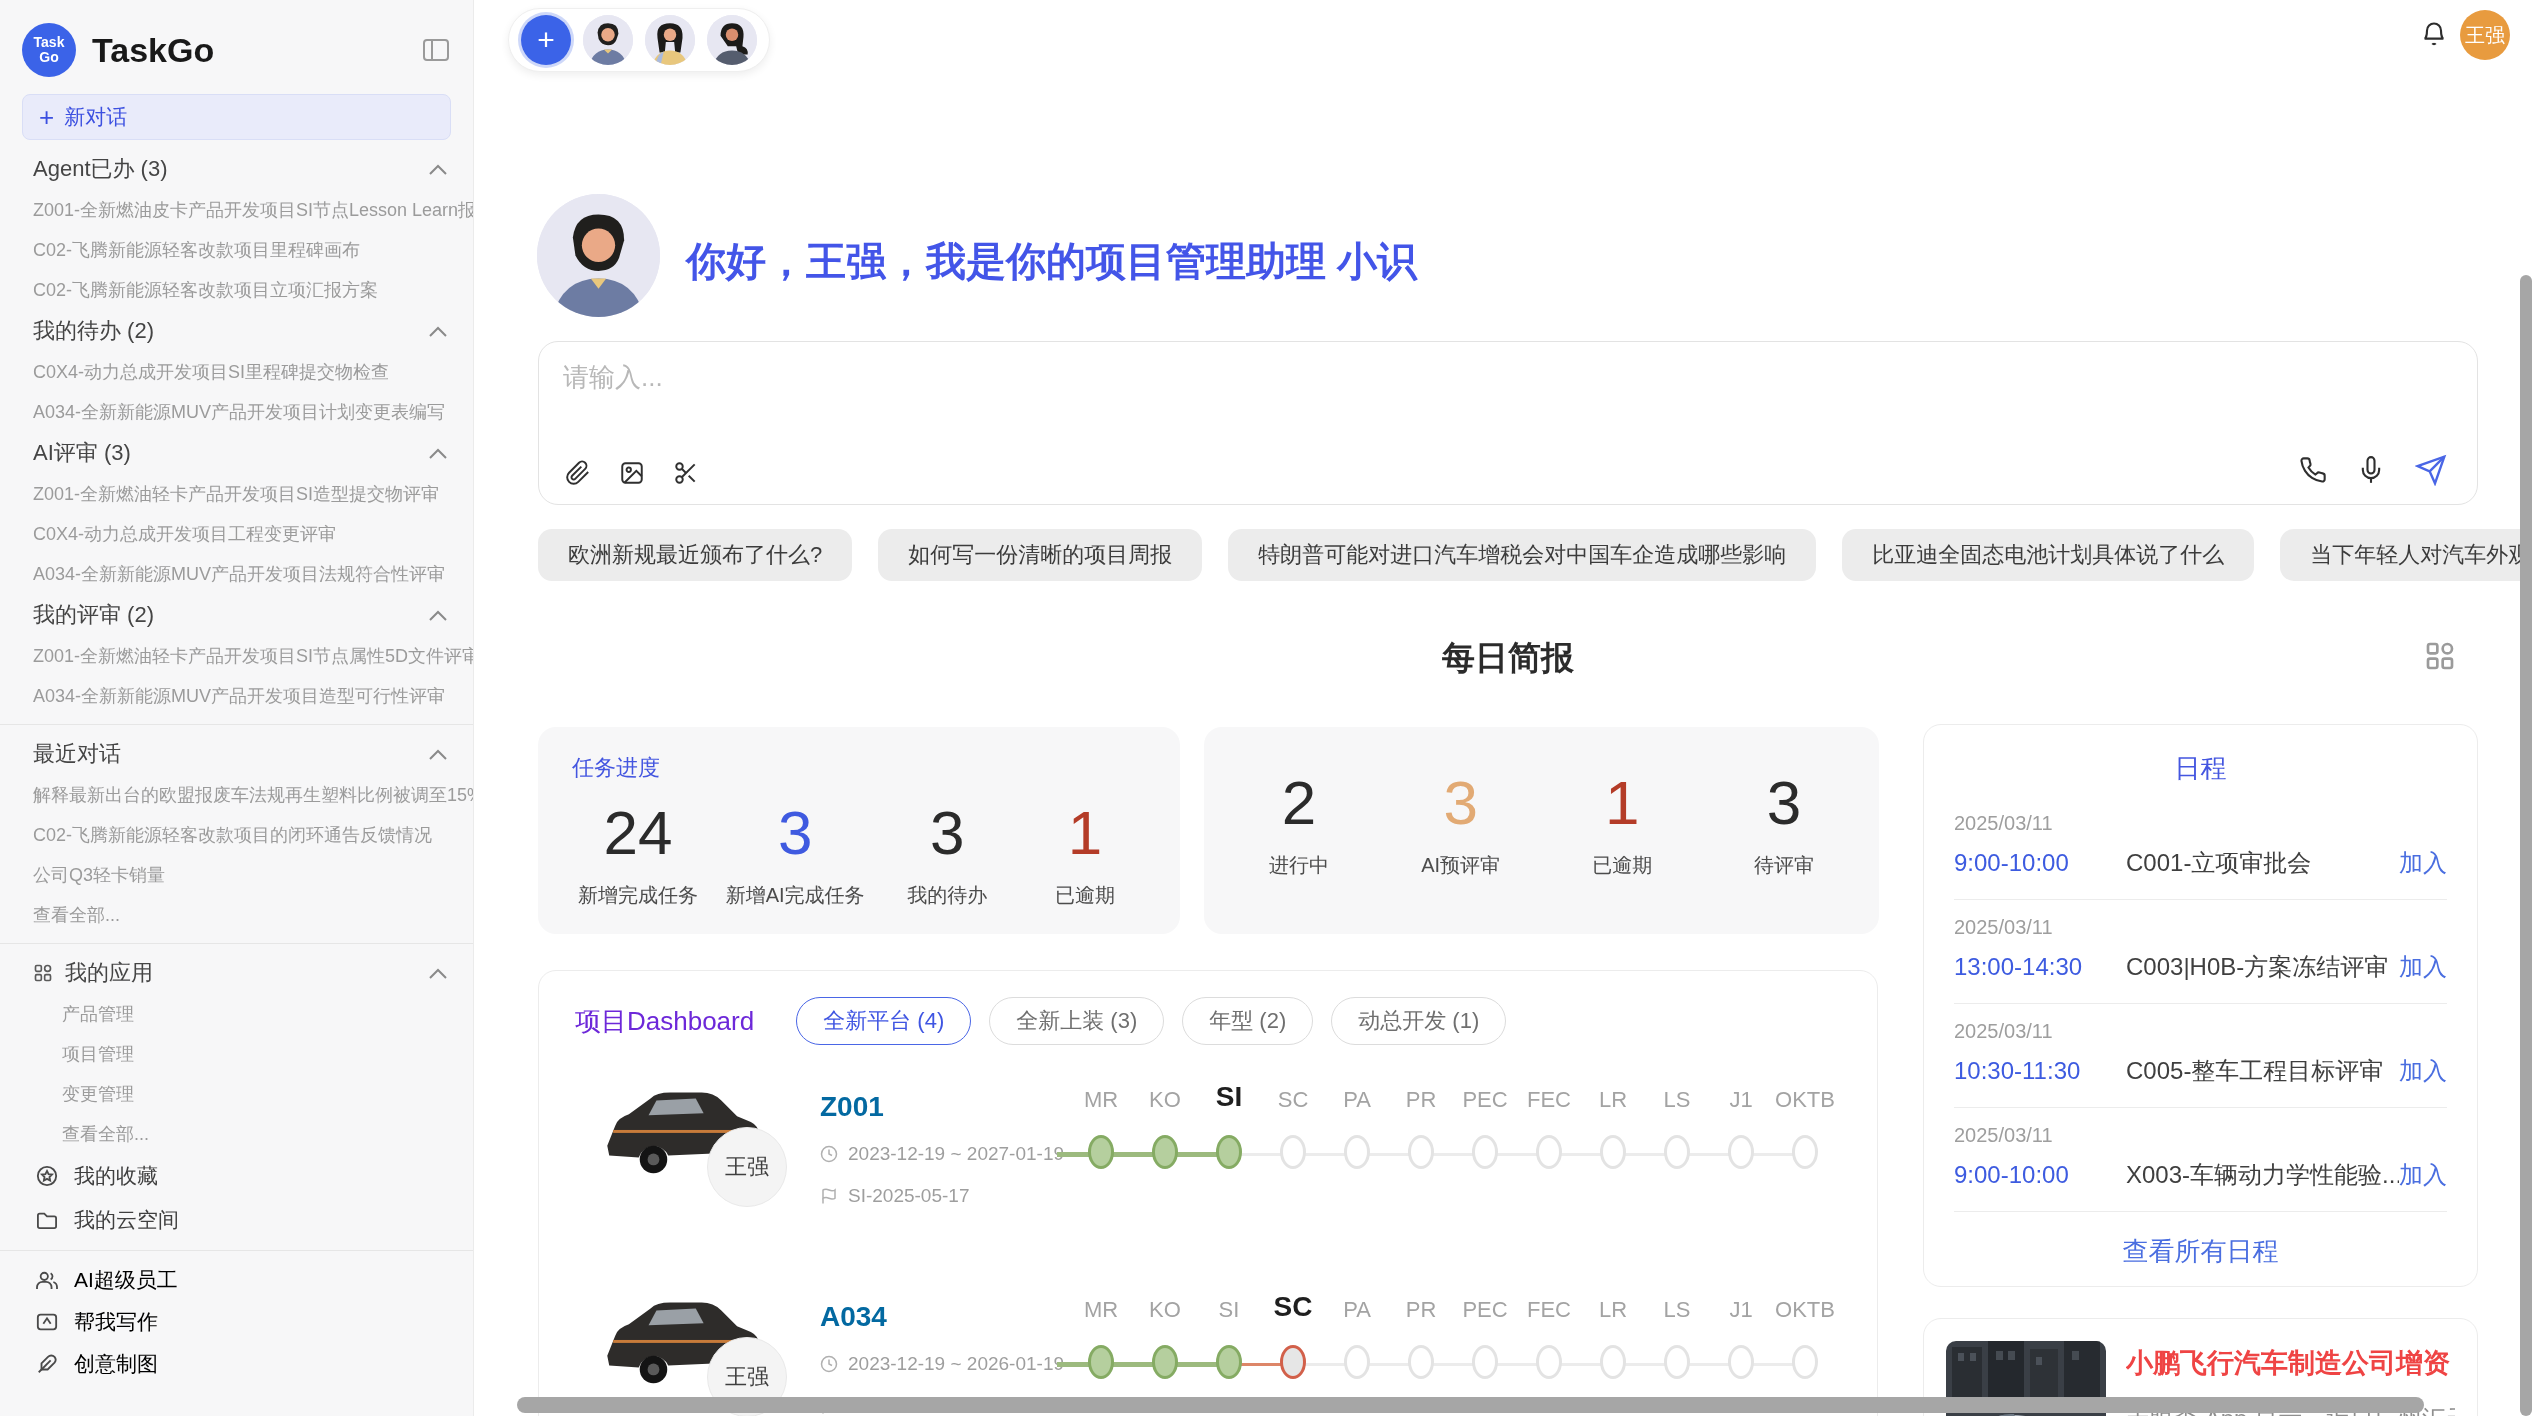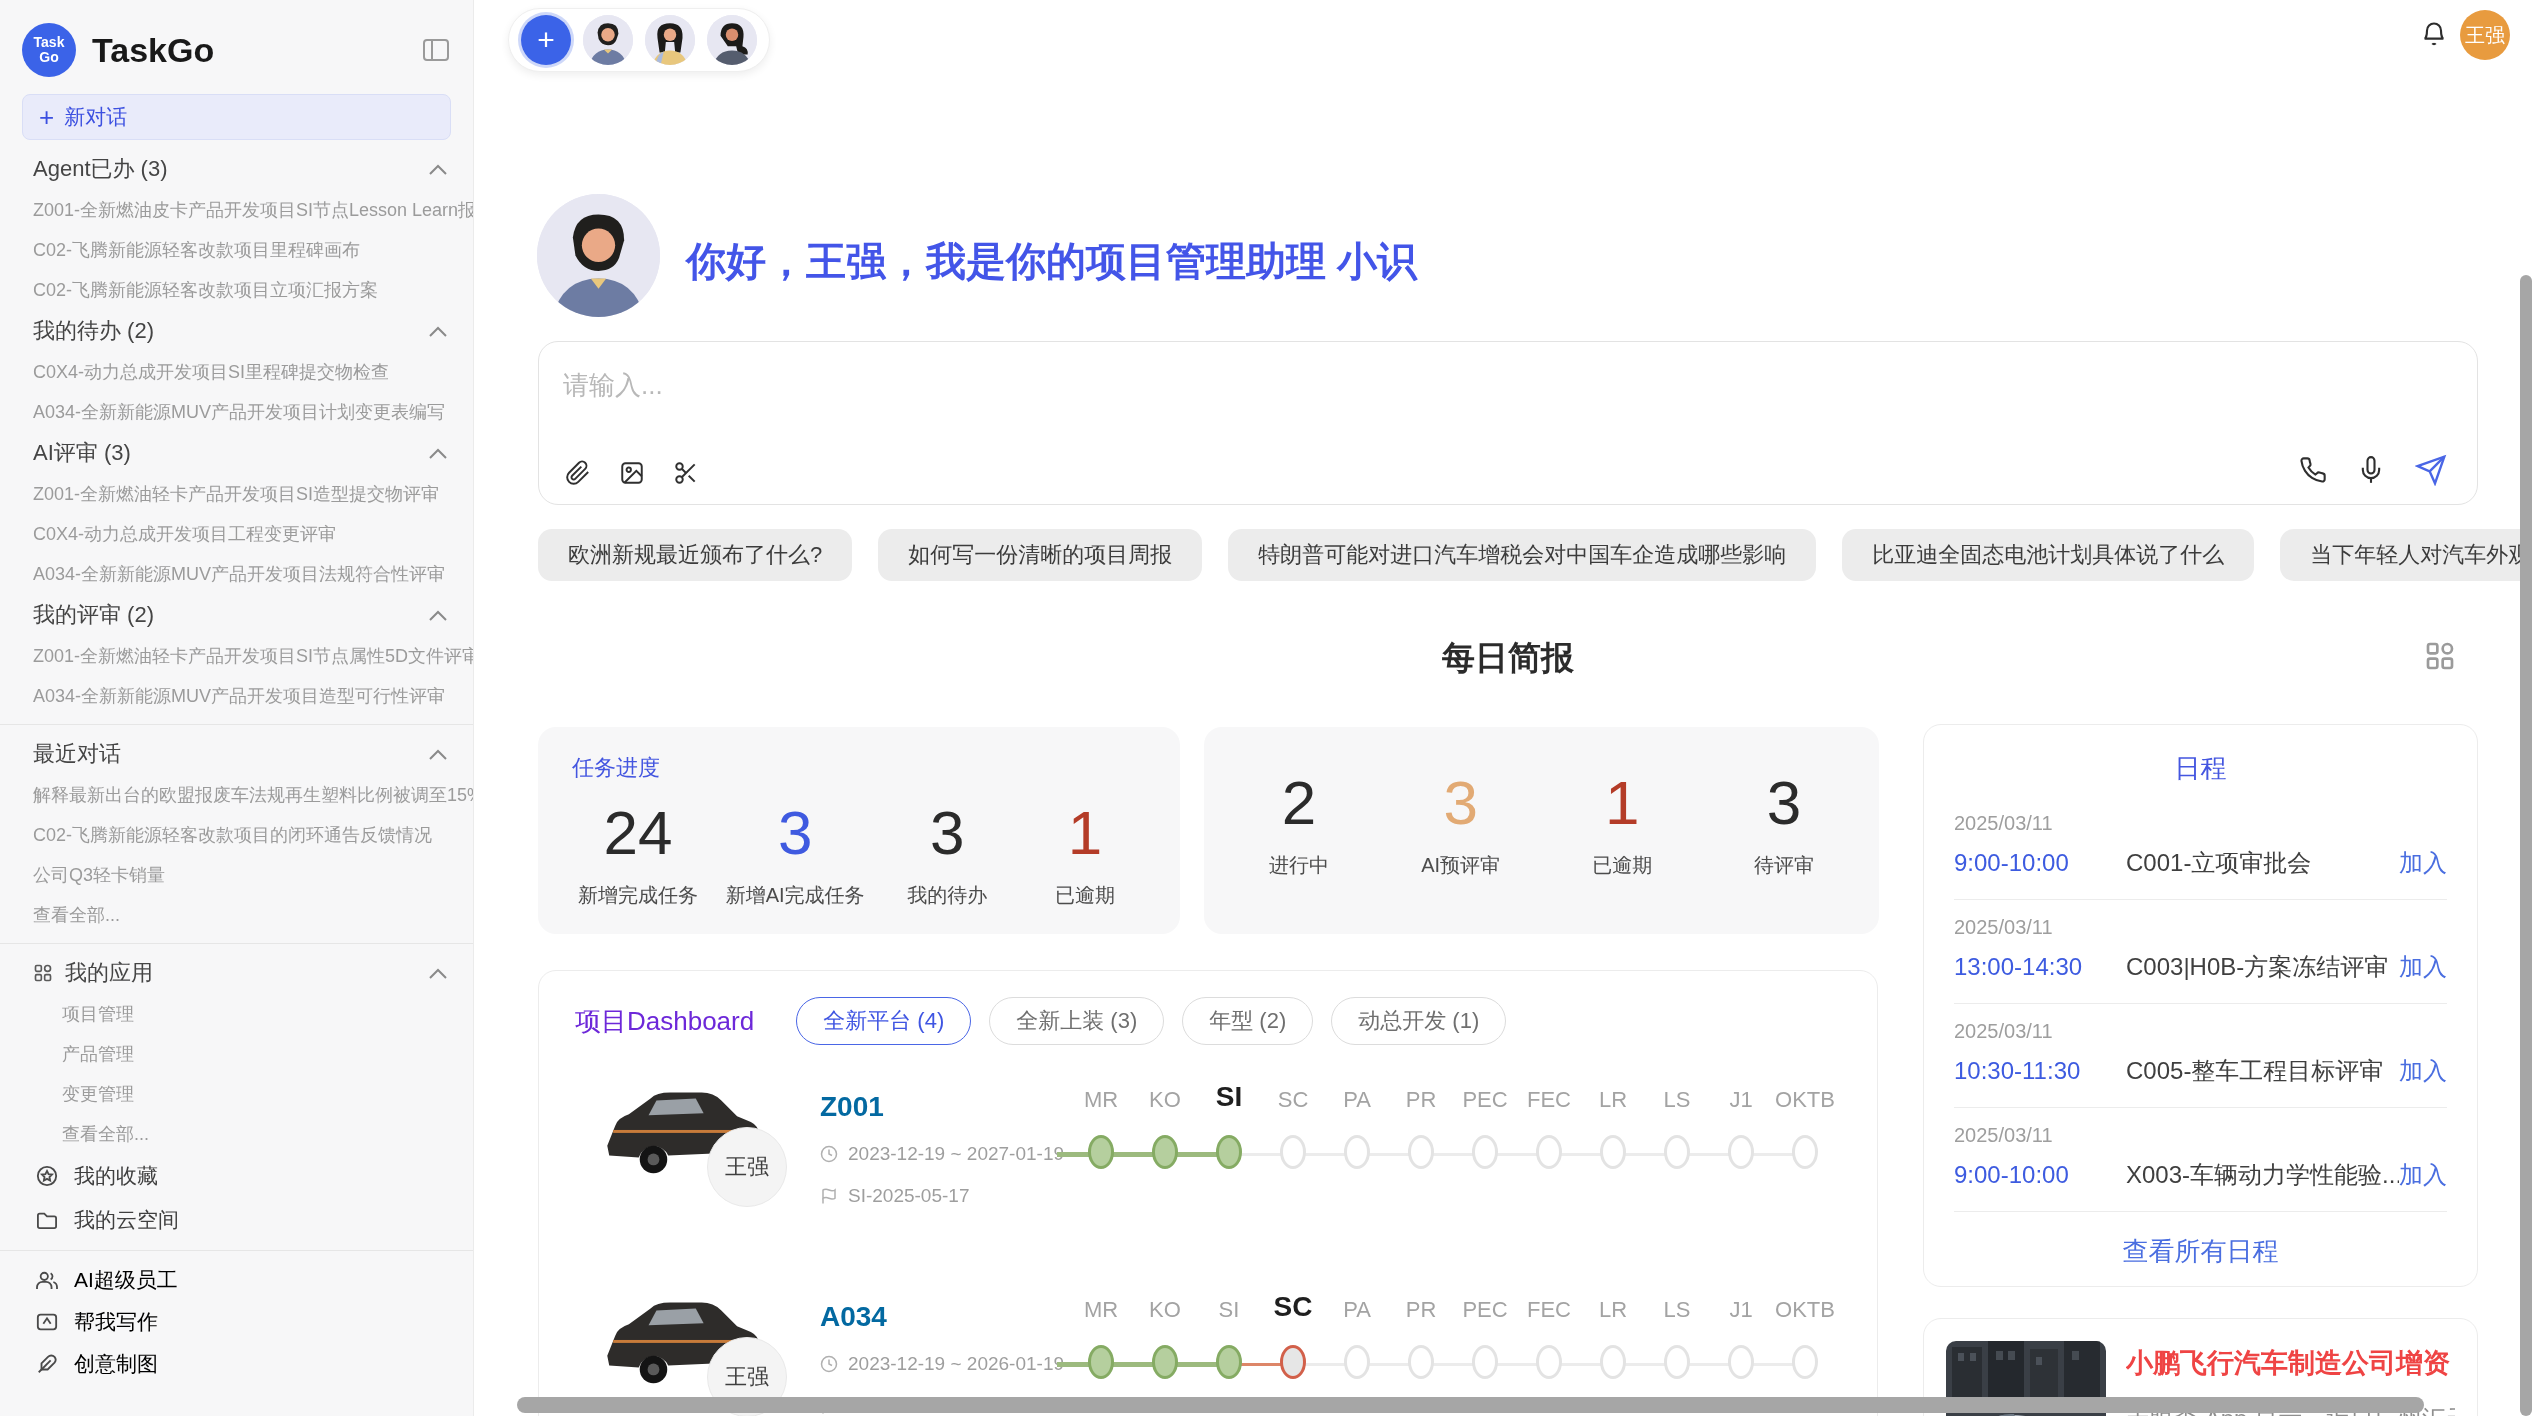--- a/index.html
+++ b/index.html
@@ -34,21 +34,21 @@
   .pill-avatar { width:50px; height:50px; border-radius:50%; overflow:hidden; background:#e7e7f2; cursor:pointer; }
   .bell-btn { position:absolute; left:2420px; top:20px; width:30px; height:30px; color:#2d2d2d; cursor:pointer; }
   .user-avatar { position:absolute; left:2460px; top:10px; width:50px; height:50px; border-radius:50%; background:#e89b3f; color:#fff; font-size:20px; display:flex; align-items:center; justify-content:center; cursor:pointer; }
 
   
   .greet-avatar { position:absolute; left:537px; top:194px; width:123px; height:123px; border-radius:50%; overflow:hidden; background:#e7e7f2; }
   .greet-text { position:absolute; left:686px; top:234px; font-size:40px; font-weight:700; color:#4355e8; }
 
   
   .composer { position:absolute; left:538px; top:341px; width:1940px; height:164px; background:#fff; border:1px solid #e3e3e3; border-radius:20px; }
-  .composer-input { position:absolute; left:24px; top:18px; width:1600px; height:50px; border:none; outline:none; font-size:26px; color:#333; font-family:inherit; background:transparent; }
+  .composer-input { position:absolute; left:24px; top:10px; width:1600px; height:50px; border:none; outline:none; font-size:26px; color:#333; font-family:inherit; background:transparent; }
   .composer-input::placeholder { color:#b8b8b8; }
   .comp-left-icons { position:absolute; left:26px; bottom:18px; display:flex; gap:28px; color:#2f2f2f; }
   .comp-right-icons { position:absolute; right:30px; bottom:18px; display:flex; gap:30px; align-items:center; color:#2f2f2f; }
   .comp-icon { cursor:pointer; }
   .send-icon { color:#4a66e6; }
 
   
   .chips { position:absolute; left:538px; top:529px; width:1940px; display:flex; gap:26px; }
   .chip { height:52px; line-height:52px; background:#ececec; border-radius:14px; padding:0 30px; font-size:22px; color:#3c3c3c; white-space:nowrap; cursor:pointer; }
 
@@ -210,22 +210,22 @@
             <rect x="14" y="14" width="7" height="7" rx="1.5"></rect>
           </svg>
         </span>
       <span class="hd-label">我的应用</span>
       <span class="chev">
           <svg width="18" height="11" viewBox="0 0 18 11" fill="none" stroke="currentColor" stroke-width="2">
             <polyline points="1,10 9,2 17,10"></polyline>
           </svg>
         </span>
     </div>
+    <div class="side-item indent">产品管理</div>
     <div class="side-item indent">项目管理</div>
-    <div class="side-item indent">产品管理</div>
     <div class="side-item indent">变更管理</div>
     <div class="side-item indent">查看全部...</div>
 
     <div class="side-link">
       <span class="lk-icon">
           <svg width="22" height="22" viewBox="0 0 24 24" fill="none" stroke="currentColor" stroke-width="2">
             <circle cx="12" cy="12" r="10"></circle>
             <path d="M12 6.5 l1.7 3.4 3.8 .5 -2.8 2.7 .7 3.8 -3.4-1.8 -3.4 1.8 .7-3.8 -2.8-2.7 3.8-.5 z"></path>
           </svg>
         </span>

